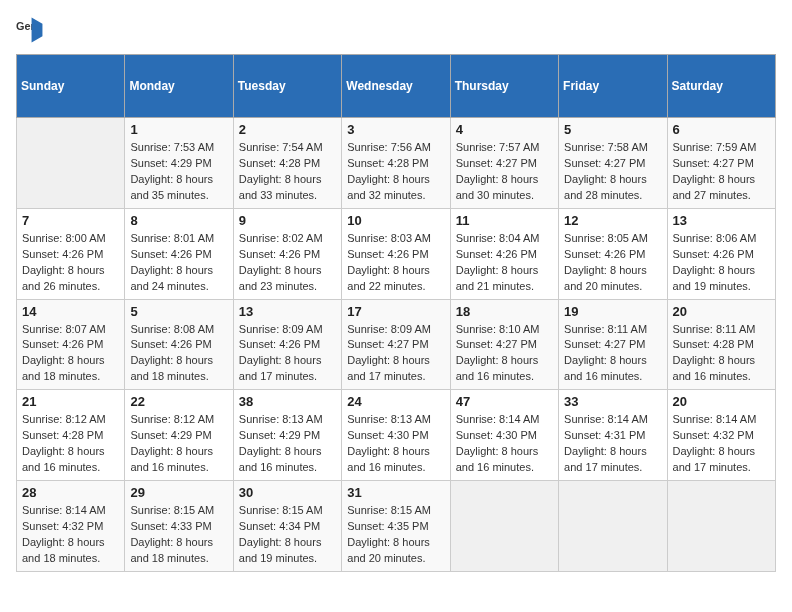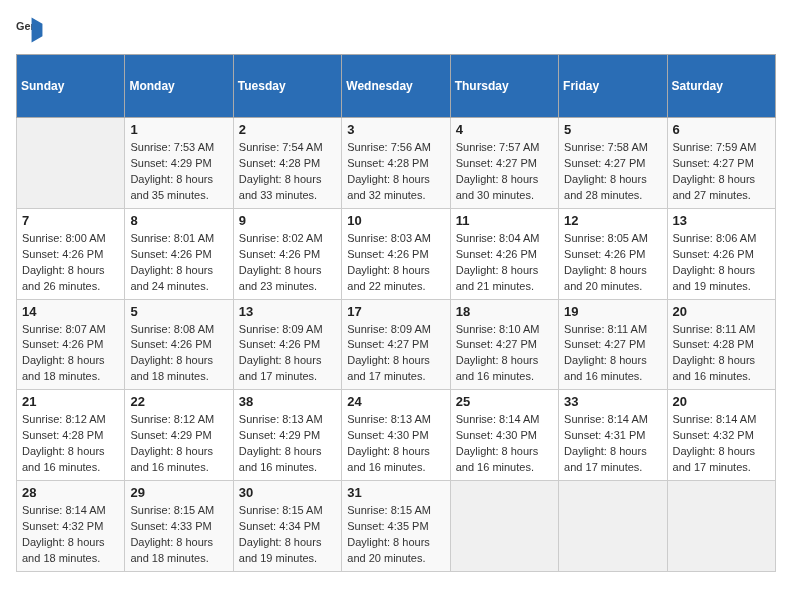--- a/index.html
+++ b/index.html
@@ -209,21 +209,21 @@
         </td>
         <td>
           <div class="day-num">38</div>
           <div class="day-info">Sunrise: 8:13 AM<br>Sunset: 4:29 PM<br>Daylight: 8 hours<br>and 16 minutes.</div>
         </td>
         <td>
           <div class="day-num">24</div>
           <div class="day-info">Sunrise: 8:13 AM<br>Sunset: 4:30 PM<br>Daylight: 8 hours<br>and 16 minutes.</div>
         </td>
         <td>
-          <div class="day-num">25</div>
+          <div class="day-num">47</div>
           <div class="day-info">Sunrise: 8:14 AM<br>Sunset: 4:30 PM<br>Daylight: 8 hours<br>and 16 minutes.</div>
         </td>
         <td>
           <div class="day-num">33</div>
           <div class="day-info">Sunrise: 8:14 AM<br>Sunset: 4:31 PM<br>Daylight: 8 hours<br>and 17 minutes.</div>
         </td>
         <td>
           <div class="day-num">20</div>
           <div class="day-info">Sunrise: 8:14 AM<br>Sunset: 4:32 PM<br>Daylight: 8 hours<br>and 17 minutes.</div>
         </td>

